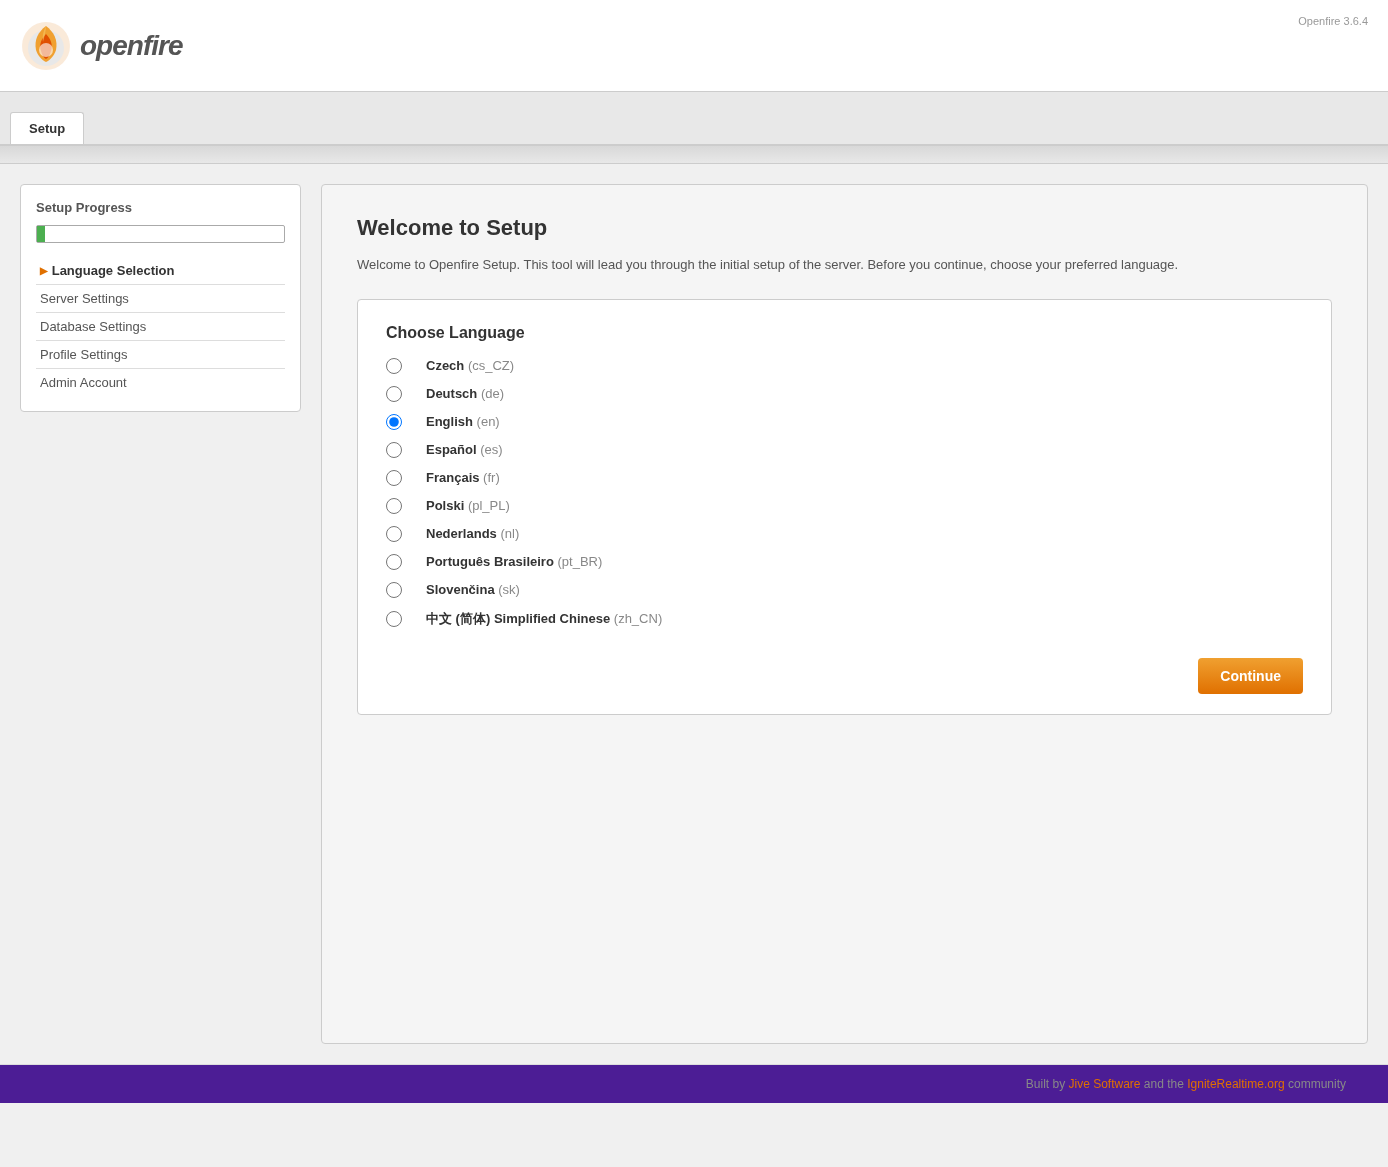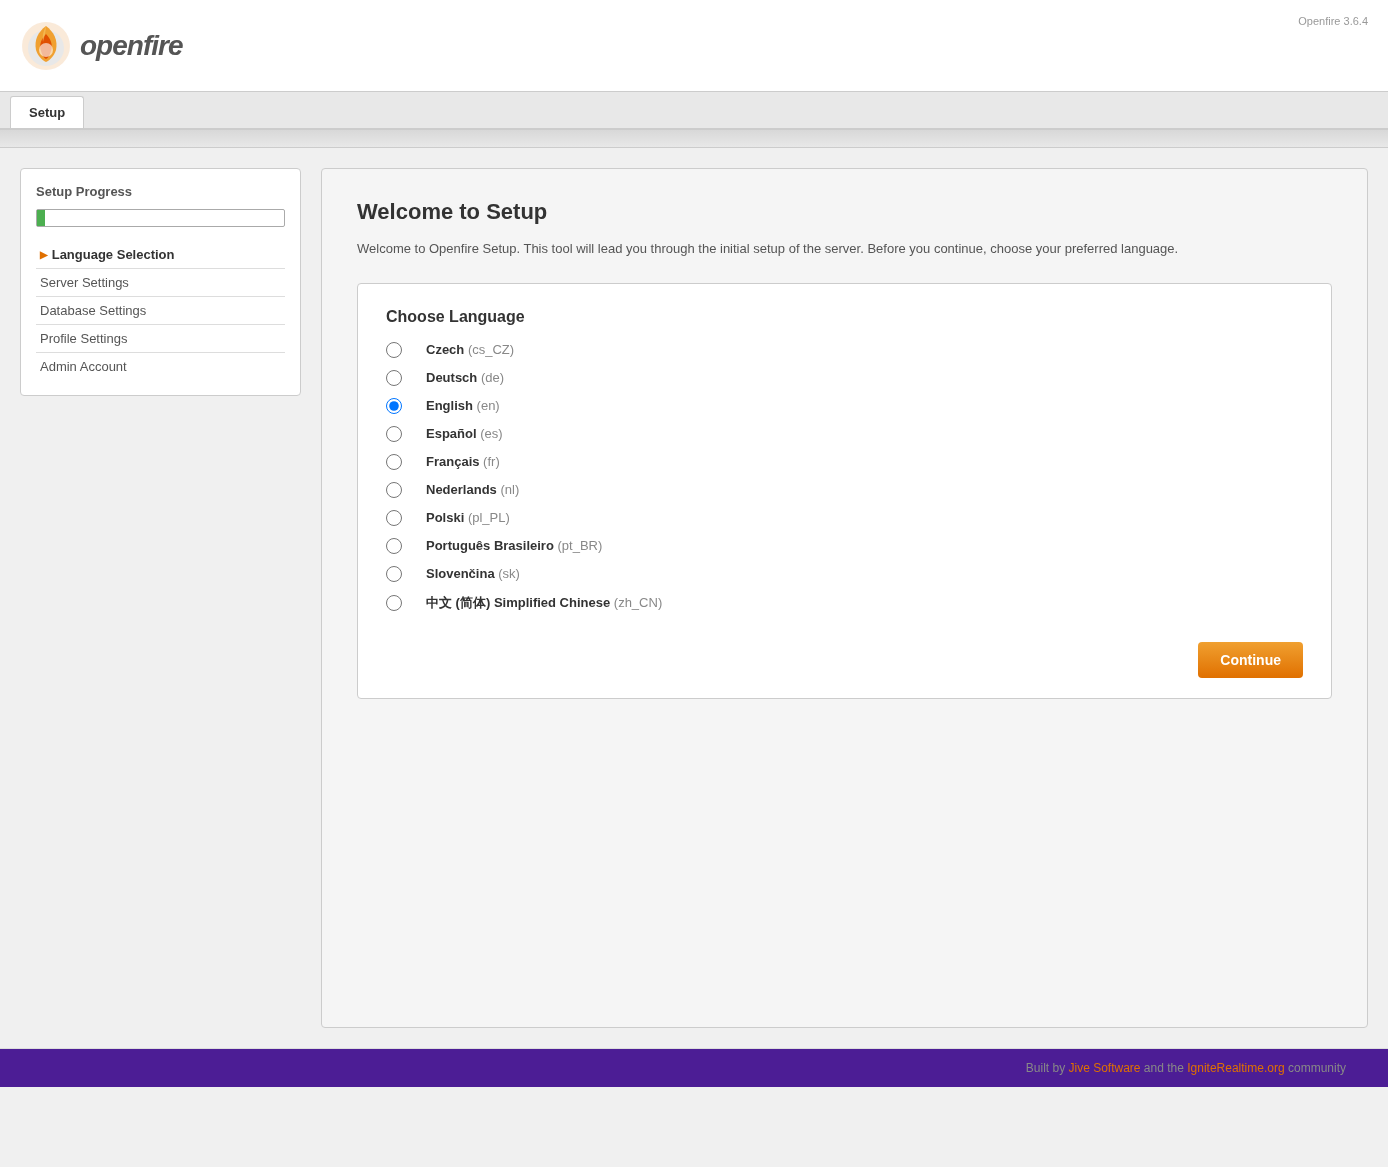--- a/index.html
+++ b/index.html
@@ -52,21 +52,21 @@
       display: flex;
     }
     .tab {
       padding: 8px 18px;
       font-size: 13px;
       font-weight: bold;
       background: #fff;
       border: 1px solid #ccc;
       border-bottom: none;
       cursor: pointer;
-      margin-top: 4px;
+      margin-top: 20px;
       border-radius: 3px 3px 0 0;
     }
 
     
     .stripe {
       height: 18px;
       background: linear-gradient(to bottom, #d8d8d8, #e8e8e8);
       border-bottom: 1px solid #ccc;
     }
 
@@ -284,25 +284,25 @@
       <label class="lang-option">
         <input type="radio" name="language" style="">
         <span><span class="lang-name">Español</span> <span class="lang-code">(es)</span></span>
       </label>
       <label class="lang-option">
         <input type="radio" name="language" style="">
         <span><span class="lang-name">Français</span> <span class="lang-code">(fr)</span></span>
       </label>
       <label class="lang-option">
         <input type="radio" name="language" style="">
+        <span><span class="lang-name">Polski</span> <span class="lang-code">(pl_PL)</span></span>
+      </label>
+      <label class="lang-option">
+        <input type="radio" name="language" style="">
         <span><span class="lang-name">Nederlands</span> <span class="lang-code">(nl)</span></span>
-      </label>
-      <label class="lang-option">
-        <input type="radio" name="language" style="">
-        <span><span class="lang-name">Polski</span> <span class="lang-code">(pl_PL)</span></span>
       </label>
       <label class="lang-option">
         <input type="radio" name="language" style="">
         <span><span class="lang-name">Português Brasileiro</span> <span class="lang-code">(pt_BR)</span></span>
       </label>
       <label class="lang-option">
         <input type="radio" name="language" style="">
         <span><span class="lang-name">Slovenčina</span> <span class="lang-code">(sk)</span></span>
       </label>
       <label class="lang-option">

